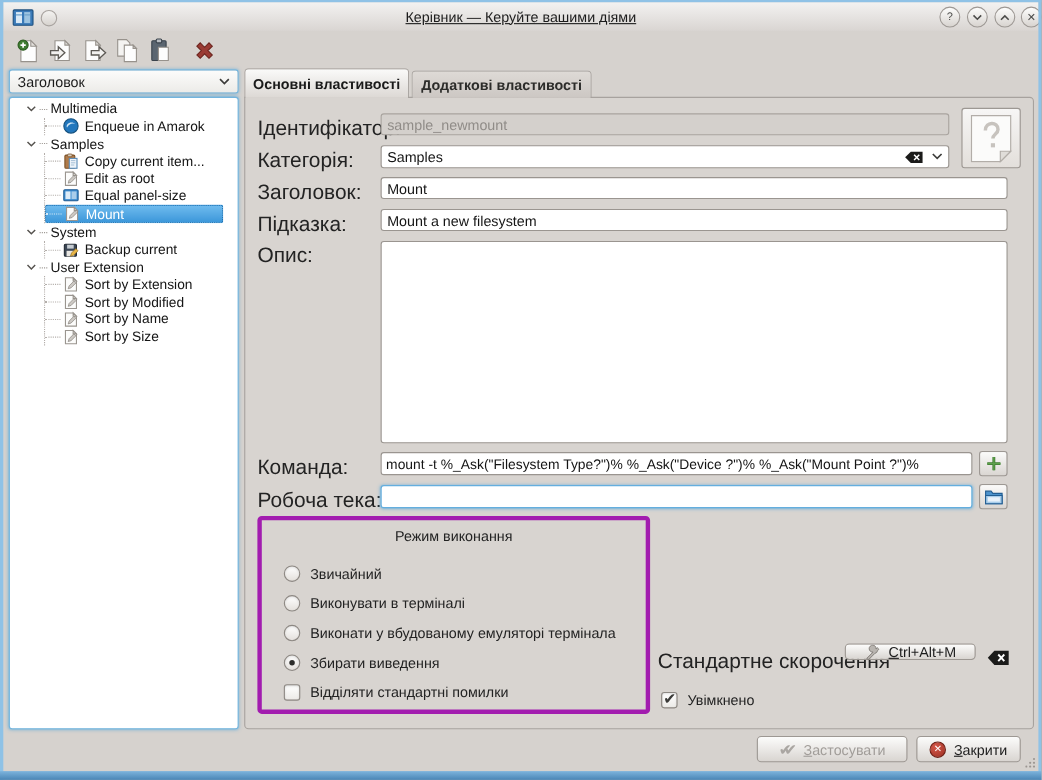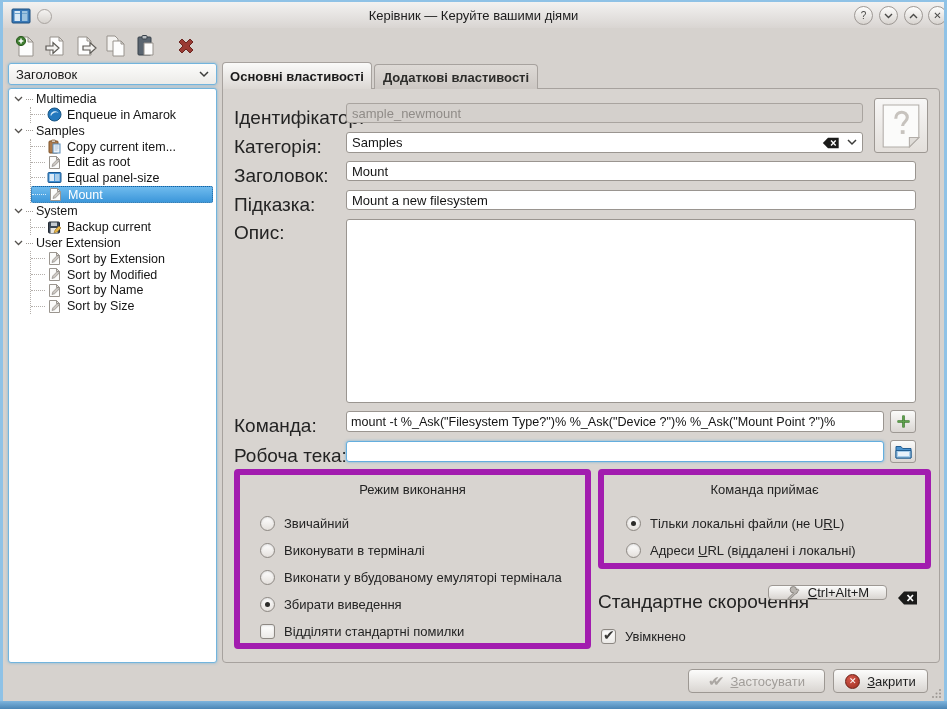--- a/index.html
+++ b/index.html
@@ -8,39 +8,39 @@
          -webkit-font-smoothing:antialiased;}
   
   .bstrip{position:absolute;z-index:60;pointer-events:none;}
   #b-top{left:0;top:0;width:947px;height:2px;background:#8fc2e6;}
   #b-left{left:0;top:0;width:3px;height:709px;background:linear-gradient(90deg,#9ccaea,#6fa8d6);background:#8fc2e6;}
   #b-right{right:0;top:0;width:3px;height:709px;background:#8fc2e6;}
   #b-bottom{left:0;bottom:0;width:947px;height:8px;background:linear-gradient(#7db4dd,#4a85b5);}
   
   #titlebar{position:absolute;left:3px;top:2px;width:941px;height:26px;
             background:linear-gradient(#f3f2f1,#d9d5d2);display:flex;align-items:center;}
-  #title-text{position:absolute;left:0;right:0;text-align:center;font-size:13px;color:#1c1c1c;}
+  #title-text{position:absolute;left:0;right:0;text-align:center;font-size:13px;color:#1c1c1c;text-decoration:underline;}
   .winbtn{position:absolute;top:4px;width:19px;height:19px;border-radius:50%;
           background:linear-gradient(#fdfdfc,#d8d4d0);border:1px solid #9d9894;
           box-sizing:border-box;display:flex;align-items:center;justify-content:center;
           font-size:10px;color:#4a4a48;}
   #appicon{position:absolute;left:8px;top:4px;width:20px;height:20px;}
   #menubtn{position:absolute;left:34px;top:7px;width:15px;height:15px;border-radius:50%;
            background:linear-gradient(#f4f3f1,#d7d3cf);border:1px solid #a8a39f;box-sizing:border-box;}
   
   .tbtn{position:absolute;top:32px;width:28px;height:28px;display:flex;align-items:center;justify-content:center;}
   
   #tree-combo{position:absolute;left:8px;top:63px;width:209px;height:22px;box-sizing:border-box;
               border:1px solid #72b4dd;border-radius:3px;background:linear-gradient(#fcfcfb,#ecebe8);
               box-shadow:0 0 3px rgba(90,170,220,.7);display:flex;align-items:center;
               padding:0 7px;font-size:13px;color:#1a1a1a;}
   #tree-combo .spacer{flex:1;}
   #tree-view{position:absolute;left:8px;top:88px;width:209px;height:575px;box-sizing:border-box;
              border:1px solid #72b4dd;border-radius:3px;background:#fff;
-             box-shadow:0 0 3px rgba(90,170,220,.7);padding:2px 2px;overflow:hidden;}
+             box-shadow:0 0 3px rgba(90,170,220,.7);padding:2px 12px;overflow:hidden;}
   .tgroup{display:flex;align-items:center;height:16px;font-size:12.5px;color:#141414;}
   .tgroup .exp{width:12px;height:10px;margin-left:3px;display:flex;align-items:center;}
   .tgroup .gdash{width:7px;border-top:1px dotted #9f9a95;margin-right:3px;}
   .tchildren{position:relative;margin-left:19px;border-left:1px dotted #b3aeaa;}
   .titem{display:flex;align-items:center;height:15.7px;font-size:12.5px;color:#141414;position:relative;}
   .titem .guide{width:14px;border-top:1px dotted #b3aeaa;margin-right:2px;}
   .titem .ticon{width:15px;height:15px;margin-right:5px;flex:none;display:flex;align-items:center;}
   .titem.selected{background:linear-gradient(#6fbbee,#3c97da);color:#fff;border:1px dotted #18619c;
                   border-radius:2px;margin-right:1px;}
   .titem.selected .guide{border-top-color:#d6eaf8;}
@@ -60,21 +60,21 @@
          background:#fff;font-family:"Liberation Sans",sans-serif;font-size:13px;color:#141414;
          padding:0 5px;}
   .field.disabled{background:#d4d0cc;color:#908c88;border-color:#a9a49f;}
   .combo-f{display:flex;align-items:center;}
   .combo-f .spacer{flex:1;}
   #workdir-input{border-color:#64aede;box-shadow:0 0 3px rgba(90,170,220,.8);}
   .sqbtn{position:absolute;box-sizing:border-box;border:1px solid #9d9893;border-radius:3px;
          background:linear-gradient(#fbfbfa,#dad6d2);display:flex;align-items:center;justify-content:center;}
   #icon-btn{left:651px;top:9px;width:54px;height:55px;background:linear-gradient(#f7f6f5,#e3dfdb);}
   
-  .gbox{position:absolute;box-sizing:border-box;border:6px solid #a21caf;border-radius:4px;}
+  .gbox{position:absolute;box-sizing:border-box;border:4px solid #a21caf;border-radius:4px;}
   .gbox .gtitle{position:absolute;left:0;right:0;top:7px;text-align:center;font-size:13px;color:#232323;}
   .opt{position:absolute;display:flex;align-items:center;font-size:13px;color:#232323;}
   .radio{width:15px;height:15px;border-radius:50%;background:linear-gradient(#fff,#e4e0dc);
          border:1px solid #8d8883;box-sizing:border-box;margin-right:9px;position:relative;flex:none;
          box-shadow:inset 0 1px 2px rgba(0,0,0,.12);}
   .radio.checked::after{content:"";position:absolute;left:4px;top:4px;width:5px;height:5px;
          border-radius:50%;background:#2c2c2a;}
   .cbox{width:15px;height:15px;border-radius:3px;background:linear-gradient(#fff,#eceae7);
         border:1px solid #8d8883;box-sizing:border-box;margin-right:9px;position:relative;flex:none;
         box-shadow:inset 0 1px 2px rgba(0,0,0,.12);}
@@ -411,31 +411,20 @@
       <div class="opt" style="left:20px;top:122px">
         <span class="radio checked"></span>
         <span>Збирати виведення</span>
       </div>
       <div class="opt" style="left:20px;top:149px">
         <span class="cbox"></span>
         <span>Відділяти стандартні помилки</span>
       </div>
     </div>
 
-    <div class="gbox" style="left:375px;top:380px;width:333px;height:100px">
-      <div class="gtitle">Команда приймає</div>
-      <div class="opt" style="left:22px;top:41px">
-        <span class="radio checked"></span>
-        <span>Тільки локальні файли (не U<u>R</u>L)</span>
-      </div>
-      <div class="opt" style="left:22px;top:68px">
-        <span class="radio"></span>
-        <span>Адреси <u>U</u>RL (віддалені і локальні)</span>
-      </div>
-    </div>
 
     <div class="flabel" style="left:375px;top:502px">Стандартне скорочення</div>
     <div class="pbtn" style="left:545px;top:496px;width:119px;height:15px">
       <svg width="15" height="14" viewBox="0 0 16 15">
         <path d="M2 13.5L8.2 7.3a3.4 3.4 0 1 1 3-3l1.2-1.2 1.5 1.5-1.3 1.3a3.4 3.4 0 0 1-2.7 2.7L4 14.5z" fill="#b9b5b0" stroke="#76726d" stroke-width="0.8"></path>
       </svg>
       <span><u>C</u>trl+Alt+M</span>
     </div>
     <div class="sqbtn" style="left:670px;top:497px;width:28px;height:24px;background:none;border:none">
       <svg width="21" height="14" viewBox="0 0 20 14">

